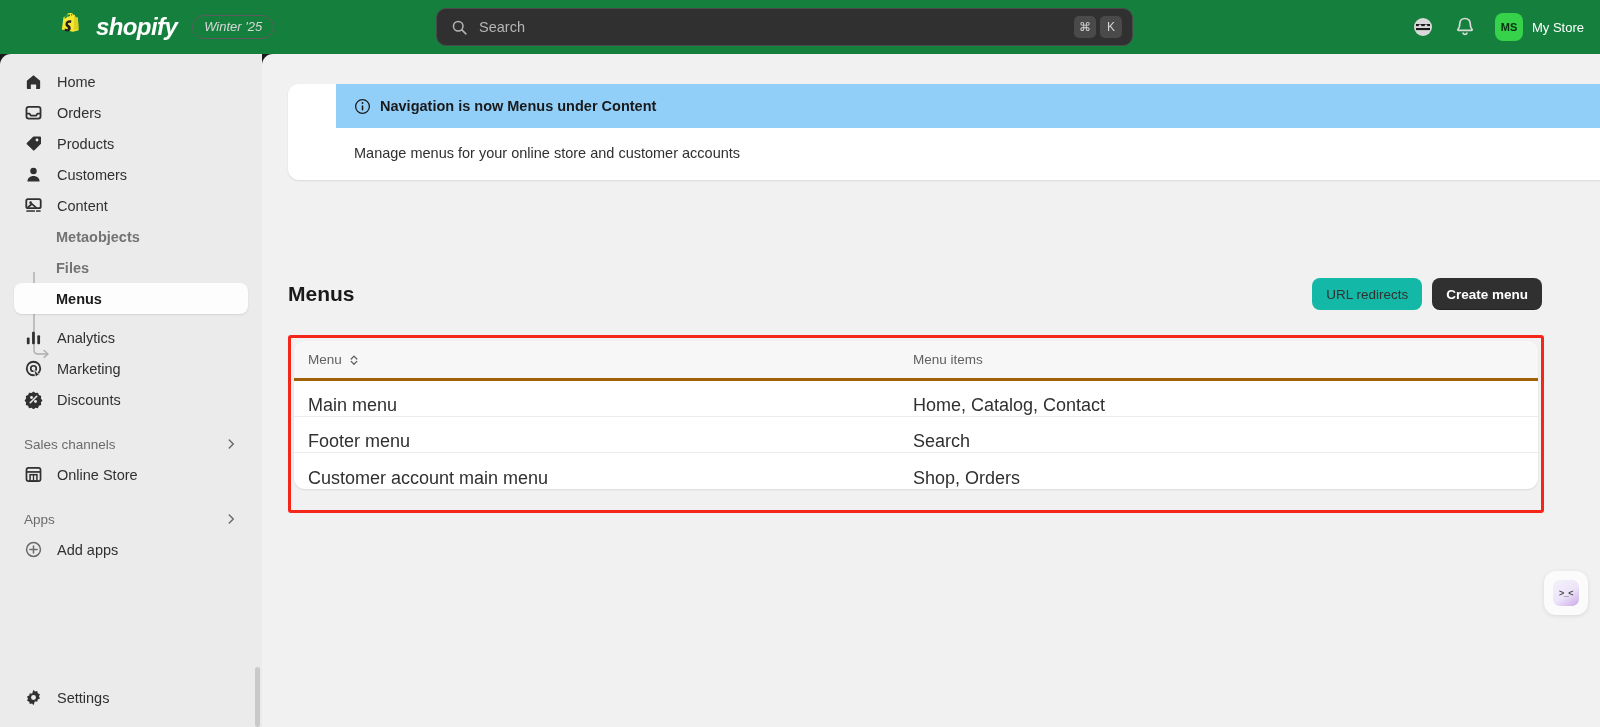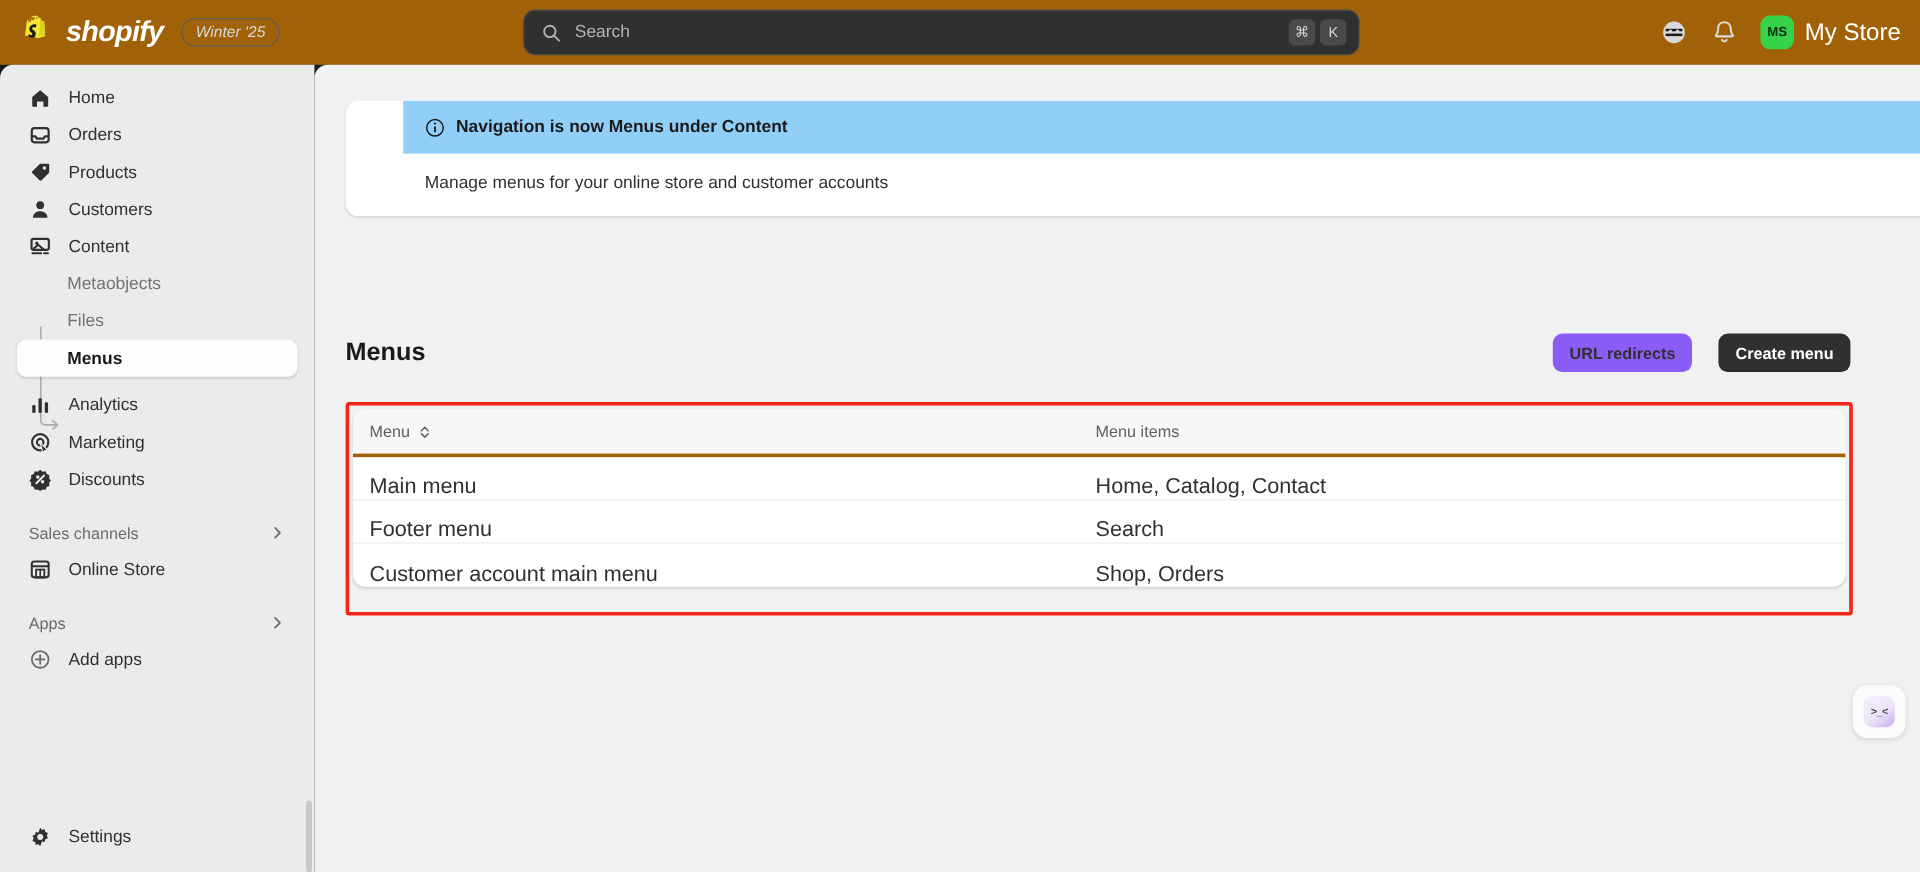--- a/index.html
+++ b/index.html
@@ -7,22 +7,22 @@
     width: 1600px; height: 727px;
     font-family: "Liberation Sans", sans-serif;
     background: #1a1a1a;
     overflow: hidden;
   }
 
   
   .topbar {
     position: absolute; top: 0; left: 0;
     width: 1600px; height: 54px;
-    background: #a16207;
-    display: flex; align-items: center;
+    background: #15803d;
+    display: flex; align-items: center; padding-left: 41px;
   }
   .brand { display: flex; align-items: center; gap: 11px; margin-left: 18px; }
   .shopify-bag { width: 26px; height: 28px; display:block; }
   .brand-word {
     color: #ffffff; font-size: 24px; font-weight: bold;
     font-style: italic; letter-spacing: -0.6px;
   }
   .version-pill {
     border: 1px solid #5c5c5c; border-radius: 14px;
     color: #d8d8d8; font-size: 13px; font-style: italic;
@@ -54,40 +54,40 @@
     display: flex; align-items: center; gap: 18px;
   }
   .tr-icon { width: 24px; height: 24px; display:block; cursor: pointer; }
   .store-chip { display: flex; align-items: center; gap: 9px; cursor: pointer; }
   .avatar {
     width: 28px; height: 28px; border-radius: 8px;
     background: #36d24a; color: #0b2e12;
     font-size: 11px; font-weight: bold;
     display: flex; align-items: center; justify-content: center;
   }
-  .store-name { color: #ffffff; font-size: 20px; }
+  .store-name { color: #ffffff; font-size: 13px; }
 
   
   .sidebar {
     position: absolute; left: 0; top: 54px;
     width: 262px; height: 673px;
     background: #ebebeb;
     border-top-left-radius: 11px;
     padding-top: 12px;
     overflow: hidden;
   }
   .nav-item {
     position: relative;
     display: flex; align-items: center; gap: 14px;
     height: 31px; margin: 0 14px; padding: 0 10px;
     border-radius: 8px; cursor: pointer;
     font-size: 14.5px; color: #303030;
   }
   .nav-item .nvi { width: 19px; height: 19px; flex: none; display:block; }
-  .nav-item.sub { padding-left: 42px; color: #737373; gap: 0; }
+  .nav-item.sub { padding-left: 42px; color: #737373; gap: 0; font-weight: bold; }
   .nav-item.active {
     background: #fdfdfd; color: #1a1a1a; font-weight: bold;
     box-shadow: 0 1px 2px rgba(0,0,0,.10);
   }
   .sec-head {
     display: flex; align-items: center; justify-content: space-between;
     margin: 0 14px; padding: 0 10px;
     height: 30px; margin-top: 14px;
     font-size: 13.5px; color: #6b6b6b; cursor: pointer;
   }
@@ -140,21 +140,21 @@
     position: absolute; left: 26px; top: 222px;
     width: 1254px; height: 36px;
     display: flex; align-items: center;
   }
   .page-title { font-size: 21px; font-weight: bold; color: #1a1a1a; flex: 1; }
   .btn {
     height: 32px; border-radius: 8px; border: none;
     font-size: 13.5px; font-weight: bold; cursor: pointer;
     padding: 0 14px; font-family: inherit;
   }
-  .btn-sec { background: #8b5cf6; color: #303030; margin-right: 22px; font-weight: bold; }
+  .btn-sec { background: #14b8a6; color: #303030; margin-right: 10px; font-weight: normal; }
   .btn-pri {
     background: #303030; color: #ffffff;
     box-shadow: inset 0 -1px 0 rgba(0,0,0,.25);
   }
 
   
   .redbox {
     position: absolute; left: 26px; top: 281px;
     width: 1256px; height: 178px;
     border: 3px solid #f4261a;

